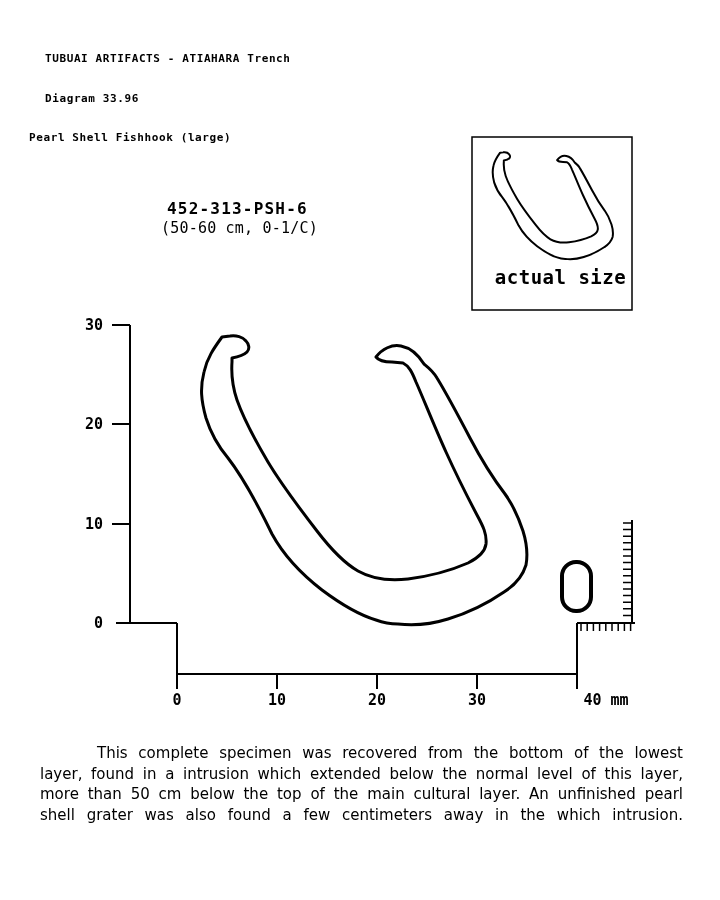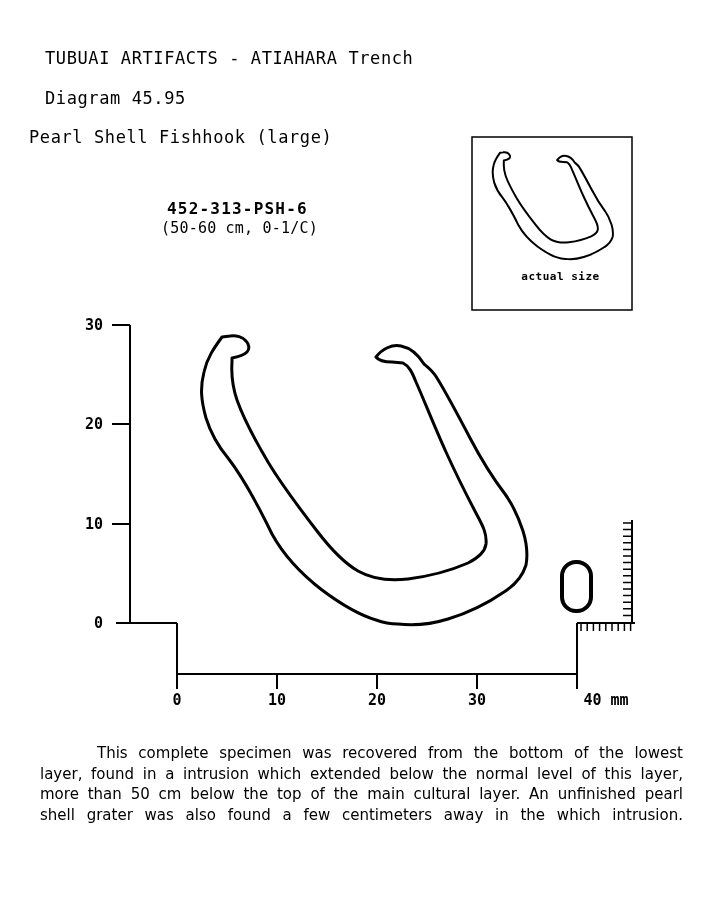--- a/index.html
+++ b/index.html
@@ -7,22 +7,22 @@
     position: relative;
     width: 720px;
     height: 900px;
     background: #ffffff;
     color: #000;
     font-family: "DejaVu Sans Mono", "Liberation Mono", monospace;
     overflow: hidden;
   }
   .abs { position: absolute; }
   .hd {
-    font-weight: normal;
-    font-size: 17px;
+    font-weight: bold;
+    font-size: 11px;
     line-height: 17px;
     letter-spacing: 0.6px;
     white-space: nowrap;
     text-align: center;
   }
   .title    { left: 45px;  top: 50px; }
   .diagno   { left: 45px;  top: 90px; }
   .subtitle { left: 29px;  top: 129px; }
   .spec-id {
     left: 167px; top: 200px;
@@ -30,21 +30,21 @@
     letter-spacing: 1.2px; white-space: nowrap;
   }
   .spec-prov {
     left: 161px; top: 219px;
     font-size: 15px; line-height: 18px;
     letter-spacing: 0.2px; white-space: nowrap;
   }
   .asl {
     left: 472px; top: 268px; width: 177px;
     text-align: center;
-    font-weight: bold; font-size: 11px; line-height: 18px;
+    font-weight: bold; font-size: 19px; line-height: 18px;
     letter-spacing: 0.5px;
   }
   .ylab {
     left: 59px; width: 44px;
     text-align: right;
     font-weight: bold; font-size: 15px; line-height: 18px;
   }
   .y0 { top: 316px; } .y1 { top: 415px; } .y2 { top: 515px; } .y3 { top: 614px; }
   .xlab {
     top: 691px; width: 60px;
@@ -65,21 +65,21 @@
   }
   .caption .cline.first { text-indent: 57px; }
   svg.art { position: absolute; left: 0; top: 0; pointer-events: none; }
 </style>
 </head>
 <body>
 
 <div class="page">
 
   <div class="abs hd title">TUBUAI ARTIFACTS - ATIAHARA Trench</div>
-  <div class="abs hd diagno">Diagram 45.95</div>
+  <div class="abs hd diagno">Diagram 33.96</div>
   <div class="abs hd subtitle">Pearl Shell Fishhook (large)</div>
 
   <div class="abs spec-id">452-313-PSH-6</div>
   <div class="abs spec-prov">(50-60 cm, 0-1/C)</div>
 
   <div class="abs asl">actual size</div>
 
   <div class="abs ylab y0">30</div>
   <div class="abs ylab y1">20</div>
   <div class="abs ylab y2">10</div>

